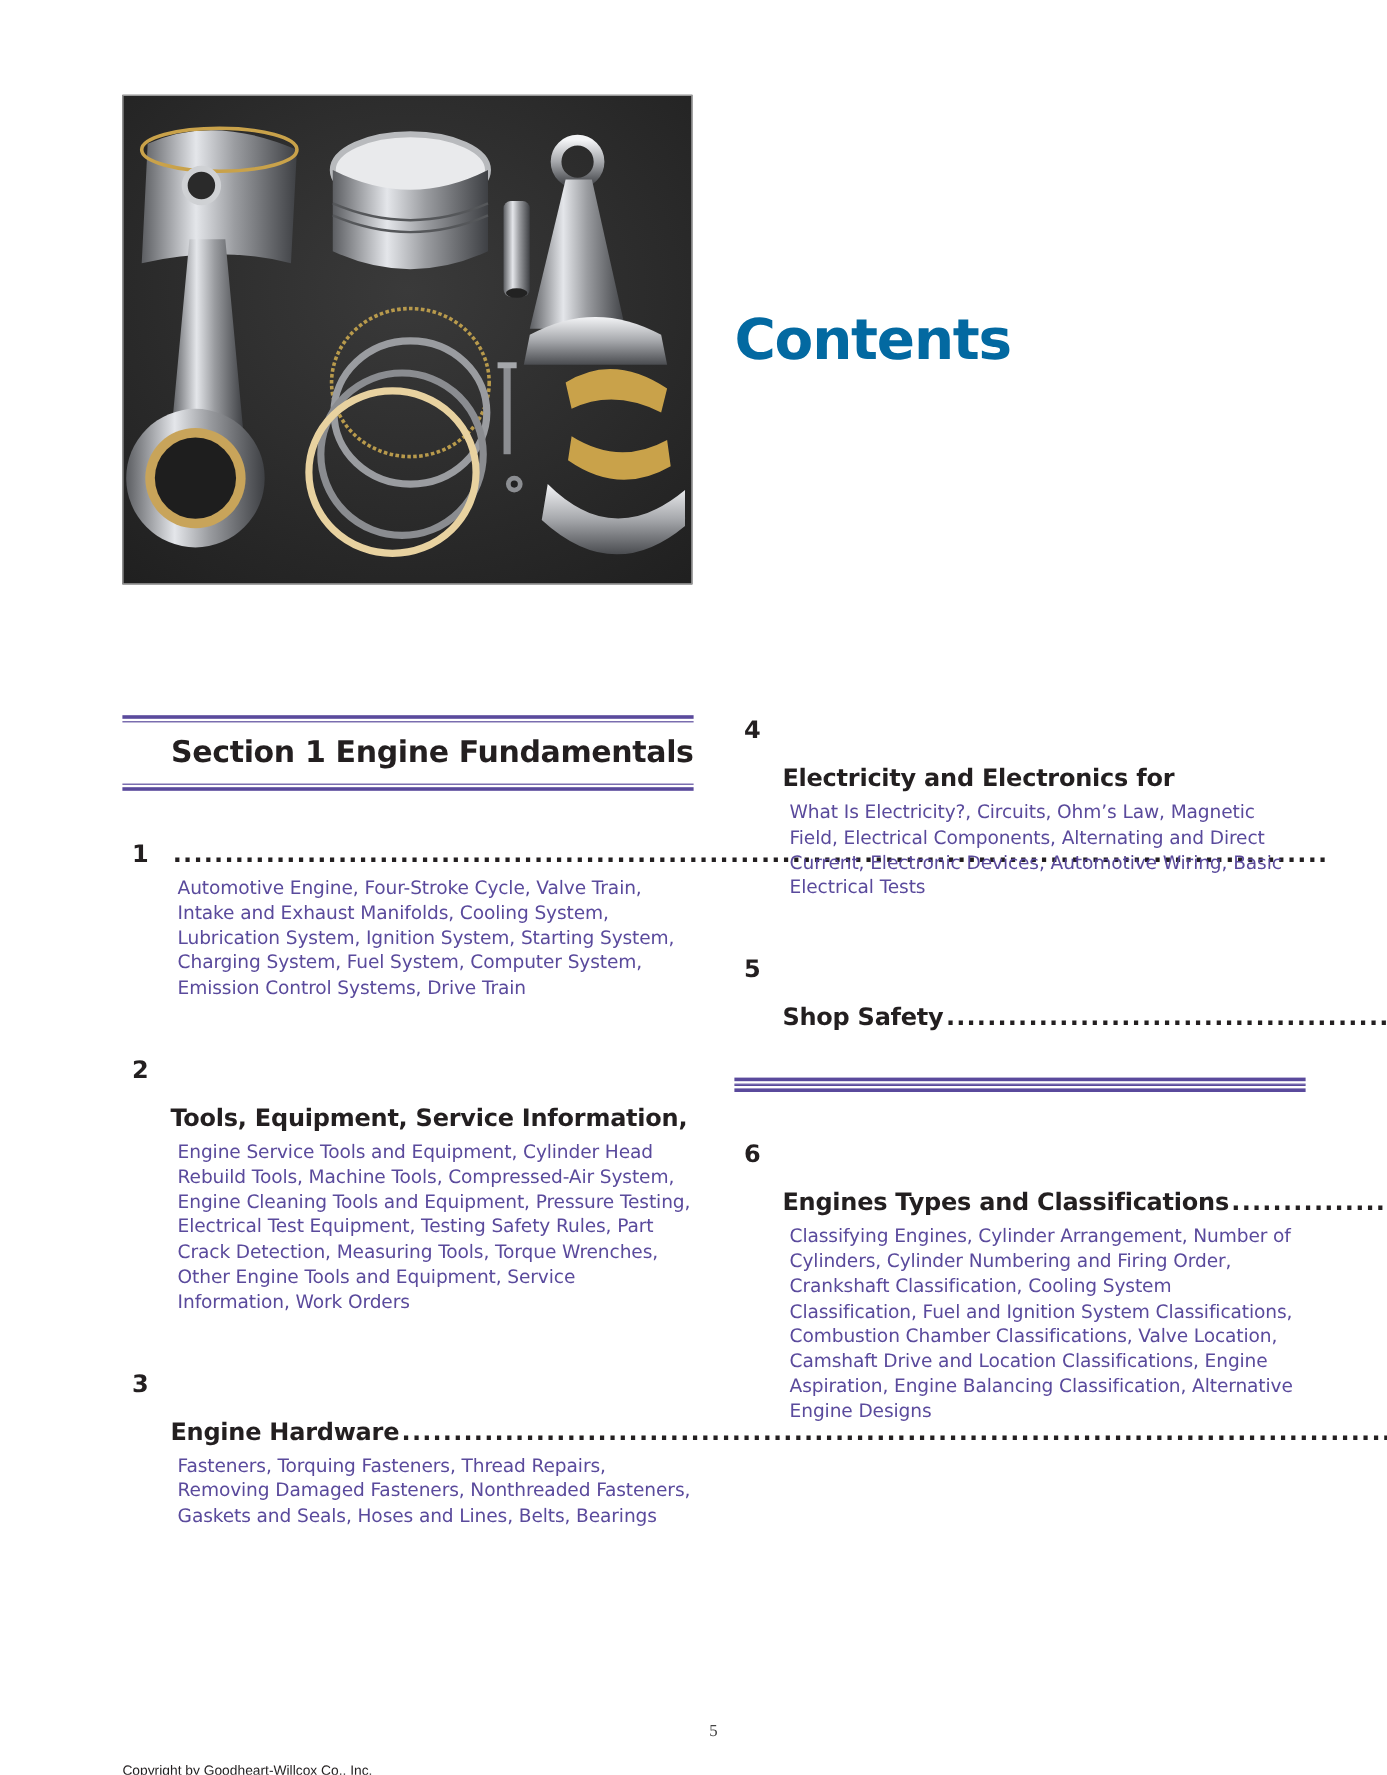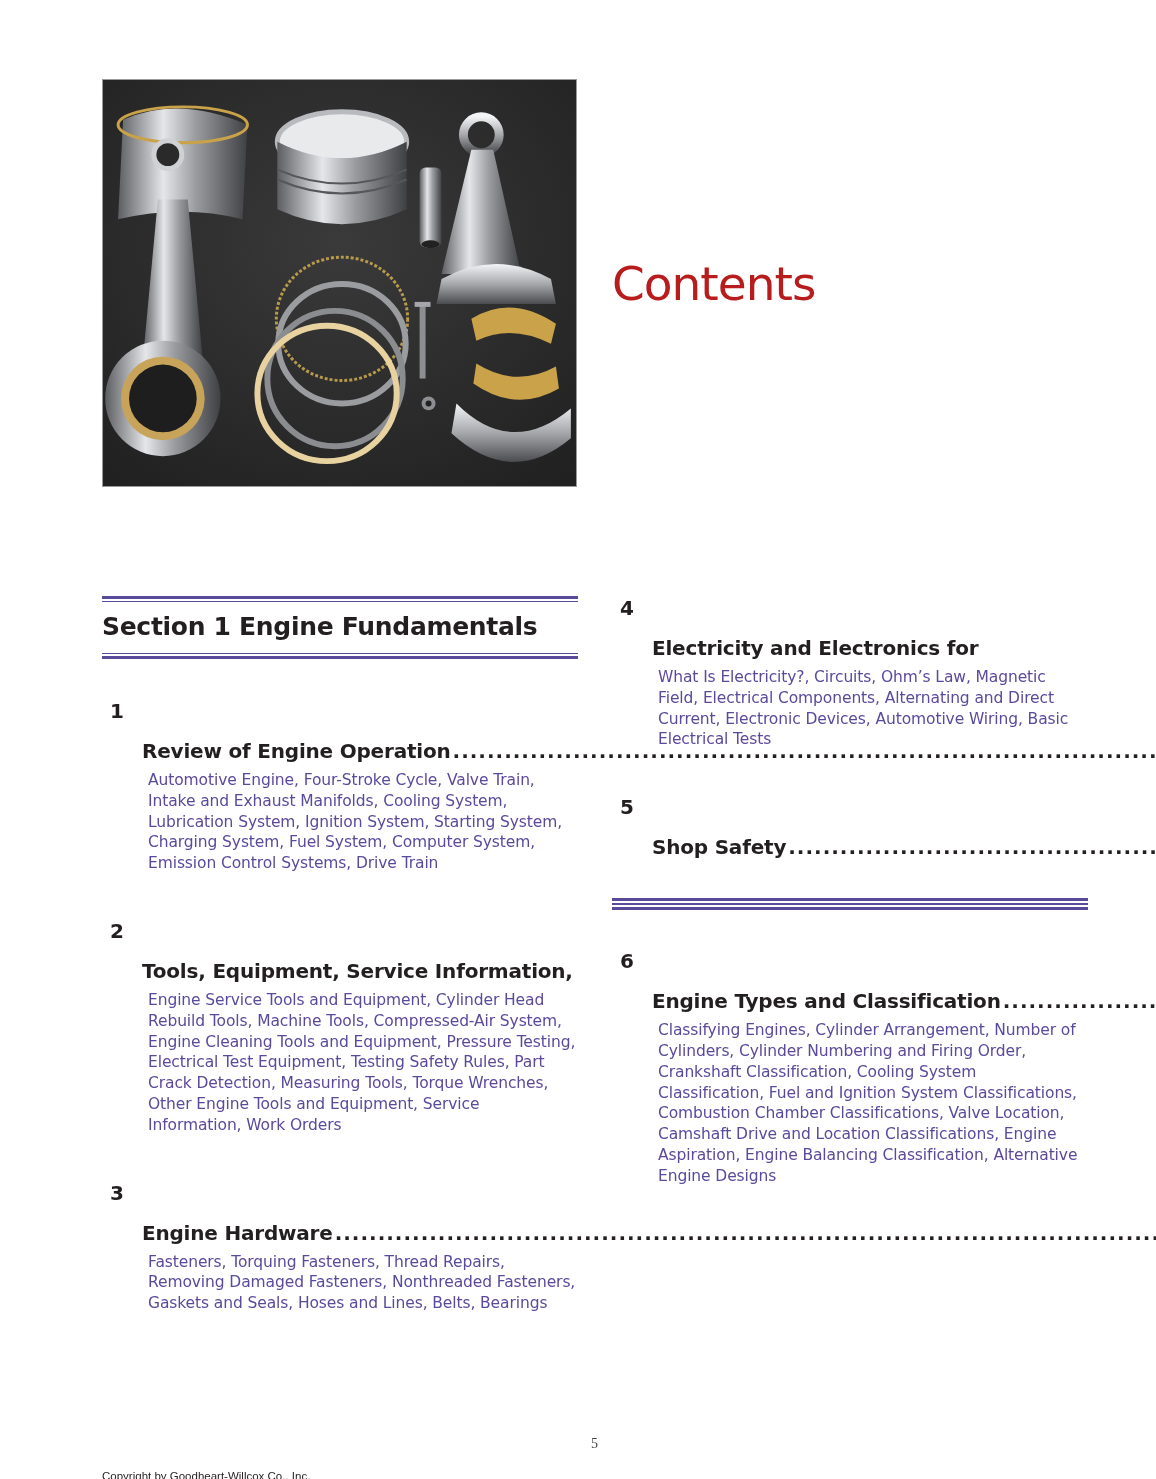--- a/index.html
+++ b/index.html
@@ -1,25 +1,25 @@
 <!DOCTYPE html>
 <html><head>
 <meta charset="utf-8">
 <style>
   html, body { margin: 0; padding: 0; background: #ffffff; }
   body { width: 1156px; height: 1479px; position: relative; font-family: "DejaVu Sans", sans-serif; color: #231f20; overflow: hidden; }
   .hero-photo { position: absolute; left: 102px; top: 79px; width: 475px; height: 408px; background: #2b2b2b; border: 1px solid #9a9a9a; box-sizing: border-box; overflow: hidden; }
   .hero-photo svg { display: block; width: 100%; height: 100%; }
-  .page-title { position: absolute; left: 612px; top: 256px; font-family: "DejaVu Sans", sans-serif; font-weight: normal; font-size: 47px; letter-spacing: -1px; color: #b91c1c; margin: 0; }
+  .page-title { position: absolute; left: 612px; top: 256px; font-family: "DejaVu Sans", sans-serif; font-weight: bold; font-size: 47px; letter-spacing: -1px; color: #0369a1; margin: 0; }
 
   .col { position: absolute; width: 476px; }
   .col-left { left: 102px; top: 596px; }
   .col-right { left: 612px; top: 596px; }
 
-  .section-head { position: relative; text-align: left; padding: 9px 0 10px; }
+  .section-head { position: relative; text-align: right; padding: 9px 0 10px; }
   .rule-top { border-top: 3px solid #5a4a9c; border-bottom: 1px solid #5a4a9c; height: 2px; }
   .rule-bottom { border-top: 1px solid #5a4a9c; border-bottom: 3px solid #5a4a9c; height: 2px; }
   .section-title { font-weight: bold; font-size: 25px; line-height: 34px; letter-spacing: -0.3px; color: #231f20; margin: 0; padding: 6px 0 5px; }
 
   .chapter { position: relative; }
   .chapter-head { display: flex; font-weight: bold; font-size: 20px; line-height: 30px; color: #231f20; letter-spacing: -0.2px; }
   .chapter-num { width: 40px; flex: none; padding-left: 8px; box-sizing: border-box; }
   .chapter-title-wrap { flex: 1; display: flex; align-items: flex-end; }
   .chapter-title { flex: none; margin-top: 40px; }
   .chapter-title.wrap { flex: 1 1 auto; }
@@ -97,21 +97,20 @@
   <div class="section-head" style="padding:0;">
     <div class="rule-top"></div>
     <h2 class="section-title" style="padding:8px 0 9px;">Section 1 Engine Fundamentals</h2>
     <div class="rule-bottom"></div>
   </div>
 
   <div class="chapter" style="margin-top:37px;">
     <div class="chapter-head">
       <span class="chapter-num">1</span>
       <span class="chapter-title-wrap">
-        <span class="chapter-title">Review of Engine Operation</span>
         <span class="leader"></span>
 
       </span>
     </div>
     <div class="topics">Automotive Engine, Four-Stroke Cycle, Valve Train, Intake and Exhaust Manifolds, Cooling System, Lubrication System, Ignition System, Starting System, Charging System, Fuel System, Computer System, Emission Control Systems, Drive Train</div>
   </div>
 
   <div class="chapter" style="margin-top:42px;">
     <div class="chapter-head">
       <span class="chapter-num">2</span>
@@ -156,21 +155,21 @@
 
   <div class="section-head" style="padding:0; margin-top:36px;">
     <div class="rule-top"></div>
     <div class="rule-bottom"></div>
   </div>
 
   <div class="chapter" style="margin-top:36px;">
     <div class="chapter-head">
       <span class="chapter-num">6</span>
       <span class="chapter-title-wrap">
-        <span class="chapter-title">Engine Types and Classification</span>
+        <span class="chapter-title">Engines Types and Classifications</span>
         <span class="leader"></span>
 
       </span>
     </div>
     <div class="topics">Classifying Engines, Cylinder Arrangement, Number of Cylinders, Cylinder Numbering and Firing Order, Crankshaft Classification, Cooling System Classification, Fuel and Ignition System Classifications, Combustion Chamber Classifications, Valve Location, Camshaft Drive and Location Classifications, Engine Aspiration, Engine Balancing Classification, Alternative Engine Designs</div>
   </div>
 </div>
 
 <div class="footer-copyright">Copyright by Goodheart-Willcox Co., Inc.</div>
 <div class="footer-page">5</div>

